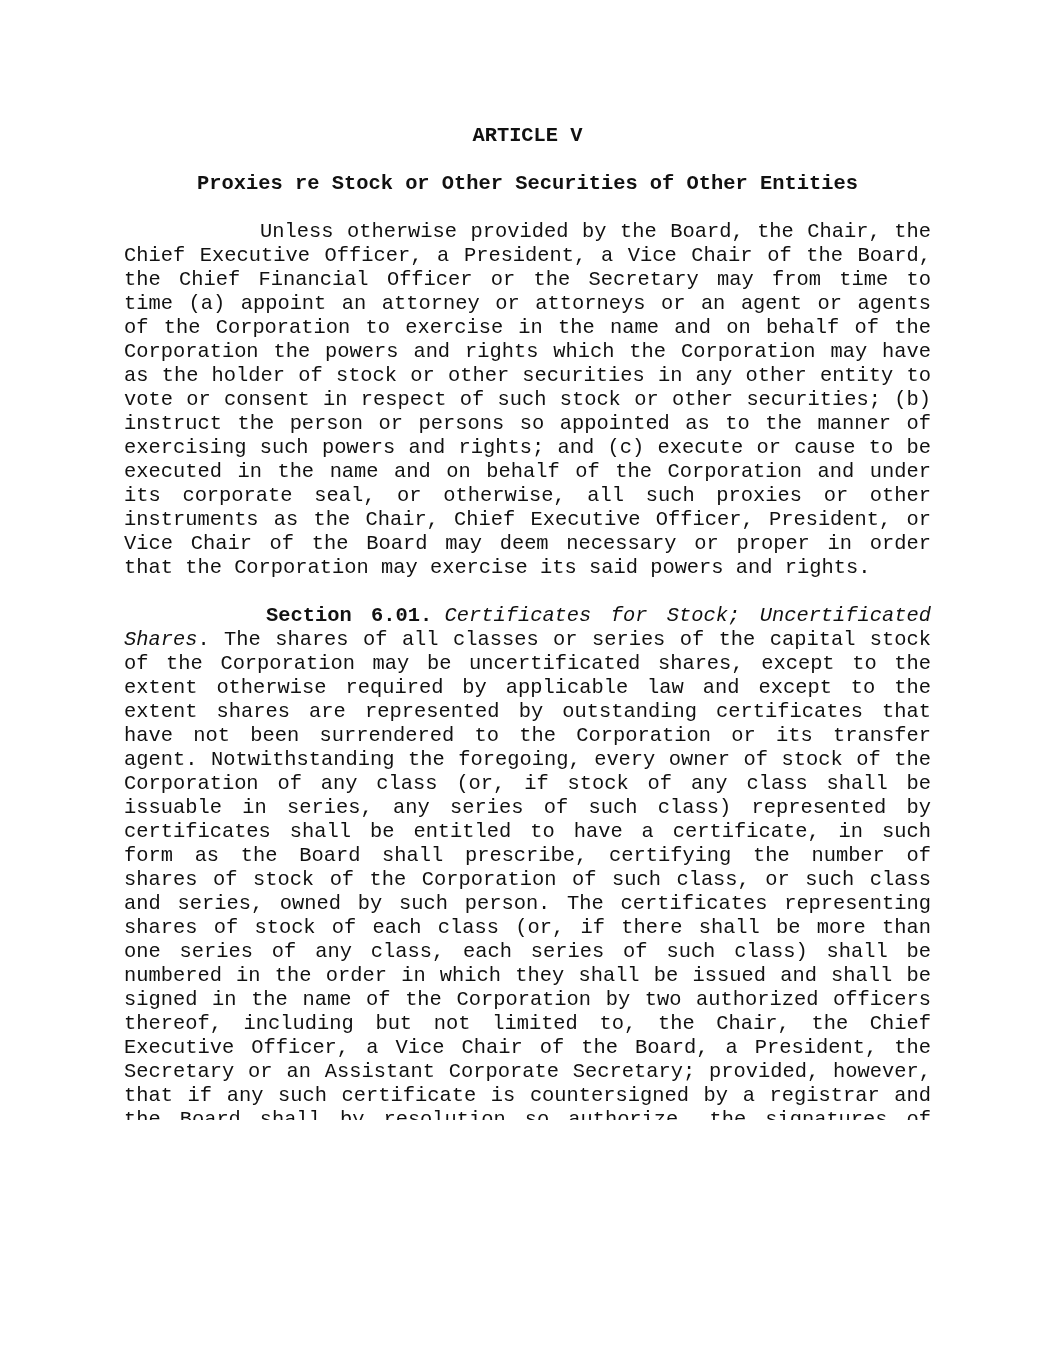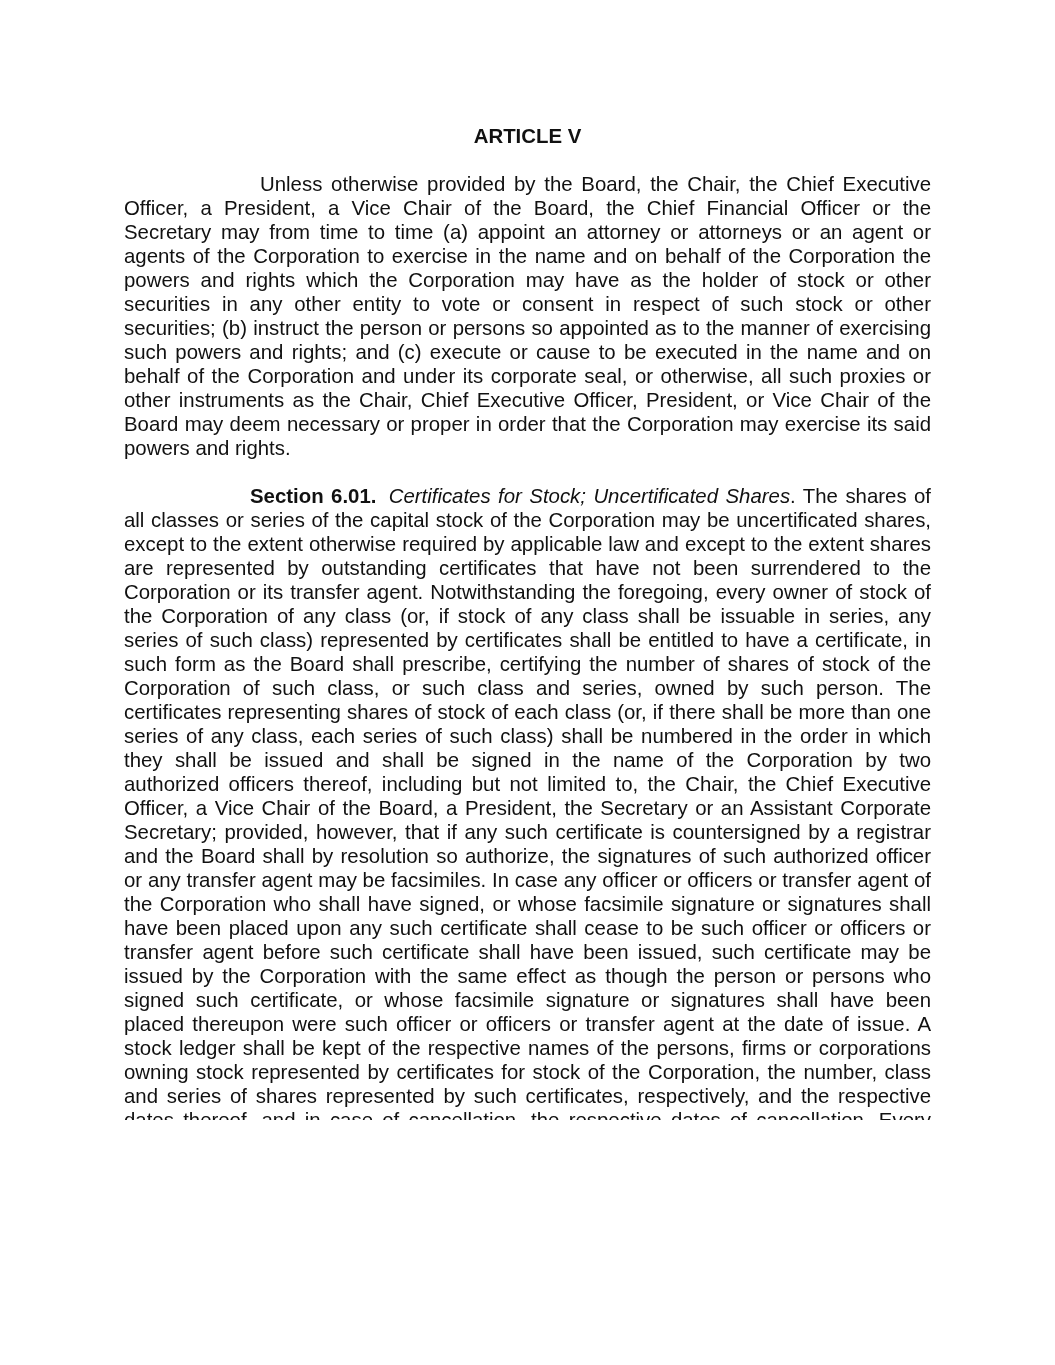--- a/index.html
+++ b/index.html
@@ -8,60 +8,62 @@
     background: #ffffff;
   }
   .page {
     position: relative;
     width: 1055px;
     height: 1120px;
     box-sizing: border-box;
     padding: 124px 124px 0 124px;
     background: #ffffff;
     color: #111111;
-    font-family: Liberation Sans, sans-serif;
+    font-family: Liberation Mono, monospace;
     font-size: 20.4px;
     line-height: 24px;
     overflow: hidden;
   }
   .heading {
     font-size: inherit;
     line-height: inherit;
     font-weight: bold;
     text-align: center;
     margin: 0 0 24px 0;
   }
   .para {
     text-align: justify;
     margin: 0 0 24px 0;
   }
   .indent-a { text-indent: 136px; }
   .indent-b { text-indent: 126px; }
   .sec-label {
     font-weight: bold;
     margin-right: 0.6em;
+    margin-left: 16px;
   }
   .sec-title {
     font-style: italic;
   }
   .page-number {
     position: absolute;
     left: 0;
     top: 1278px;
     width: 100%;
     text-align: center;
   }
 </style>
 </head>
 <body>
 
 <div class="page">
 
   <h1 class="heading">ARTICLE V</h1>
 
+  <h2 class="heading">Proxies re Stock or Other Securities of Other Entities</h2>
 
   <p class="para indent-a">Unless otherwise provided by the Board, the Chair, the Chief Executive Officer, a President, a Vice Chair of the Board, the Chief Financial Officer or the Secretary may from time to time (a) appoint an attorney or attorneys or an agent or agents of the Corporation to exercise in the name and on behalf of the Corporation the powers and rights which the Corporation may have as the holder of stock or other securities in any other entity to vote or consent in respect of such stock or other securities; (b) instruct the person or persons so appointed as to the manner of exercising such powers and rights; and (c) execute or cause to be executed in the name and on behalf of the Corporation and under its corporate seal, or otherwise, all such proxies or other instruments as the Chair, Chief Executive Officer, President, or Vice Chair of the Board may deem necessary or proper in order that the Corporation may exercise its said powers and rights.</p>
 
 
 
   <p class="para indent-b"><span class="sec-label">Section 6.01.</span><span class="sec-title">Certificates for Stock; Uncertificated Shares</span><span>. The shares of all classes or series of the capital stock of the Corporation may be uncertificated shares, except to the extent otherwise required by applicable law and except to the extent shares are represented by outstanding certificates that have not been surrendered to the Corporation or its transfer agent. Notwithstanding the foregoing, every owner of stock of the Corporation of any class (or, if stock of any class shall be issuable in series, any series of such class) represented by certificates shall be entitled to have a certificate, in such form as the Board shall prescribe, certifying the number of shares of stock of the Corporation of such class, or such class and series, owned by such person. The certificates representing shares of stock of each class (or, if there shall be more than one series of any class, each series of such class) shall be numbered in the order in which they shall be issued and shall be signed in the name of the Corporation by two authorized officers thereof, including but not limited to, the Chair, the Chief Executive Officer, a Vice Chair of the Board, a President, the Secretary or an Assistant Corporate Secretary; provided, however, that if any such certificate is countersigned by a registrar and the Board shall by resolution so authorize, the signatures of such authorized officer or any transfer agent may be facsimiles. In case any officer or officers or transfer agent of the Corporation who shall have signed, or whose facsimile signature or signatures shall have been placed upon any such certificate shall cease to be such officer or officers or transfer agent before such certificate shall have been issued, such certificate may be issued by the Corporation with the same effect as though the person or persons who signed such certificate, or whose facsimile signature or signatures shall have been placed thereupon were such officer or officers or transfer agent at the date of issue. A stock ledger shall be kept of the respective names of the persons, firms or corporations owning stock represented by certificates for stock of the Corporation, the number, class and series of shares represented by such certificates, respectively, and the respective dates thereof, and in case of cancellation, the respective dates of cancellation. Every certificate surrendered to the Corporation for exchange or transfer shall be cancelled and a new certificate or certificates shall not be issued in exchange for any existing certificate until such existing certificate shall have been so cancelled, except in cases provided for in Section 6.04 or as otherwise required by law.</span></p>
 
 
 </div>
 

